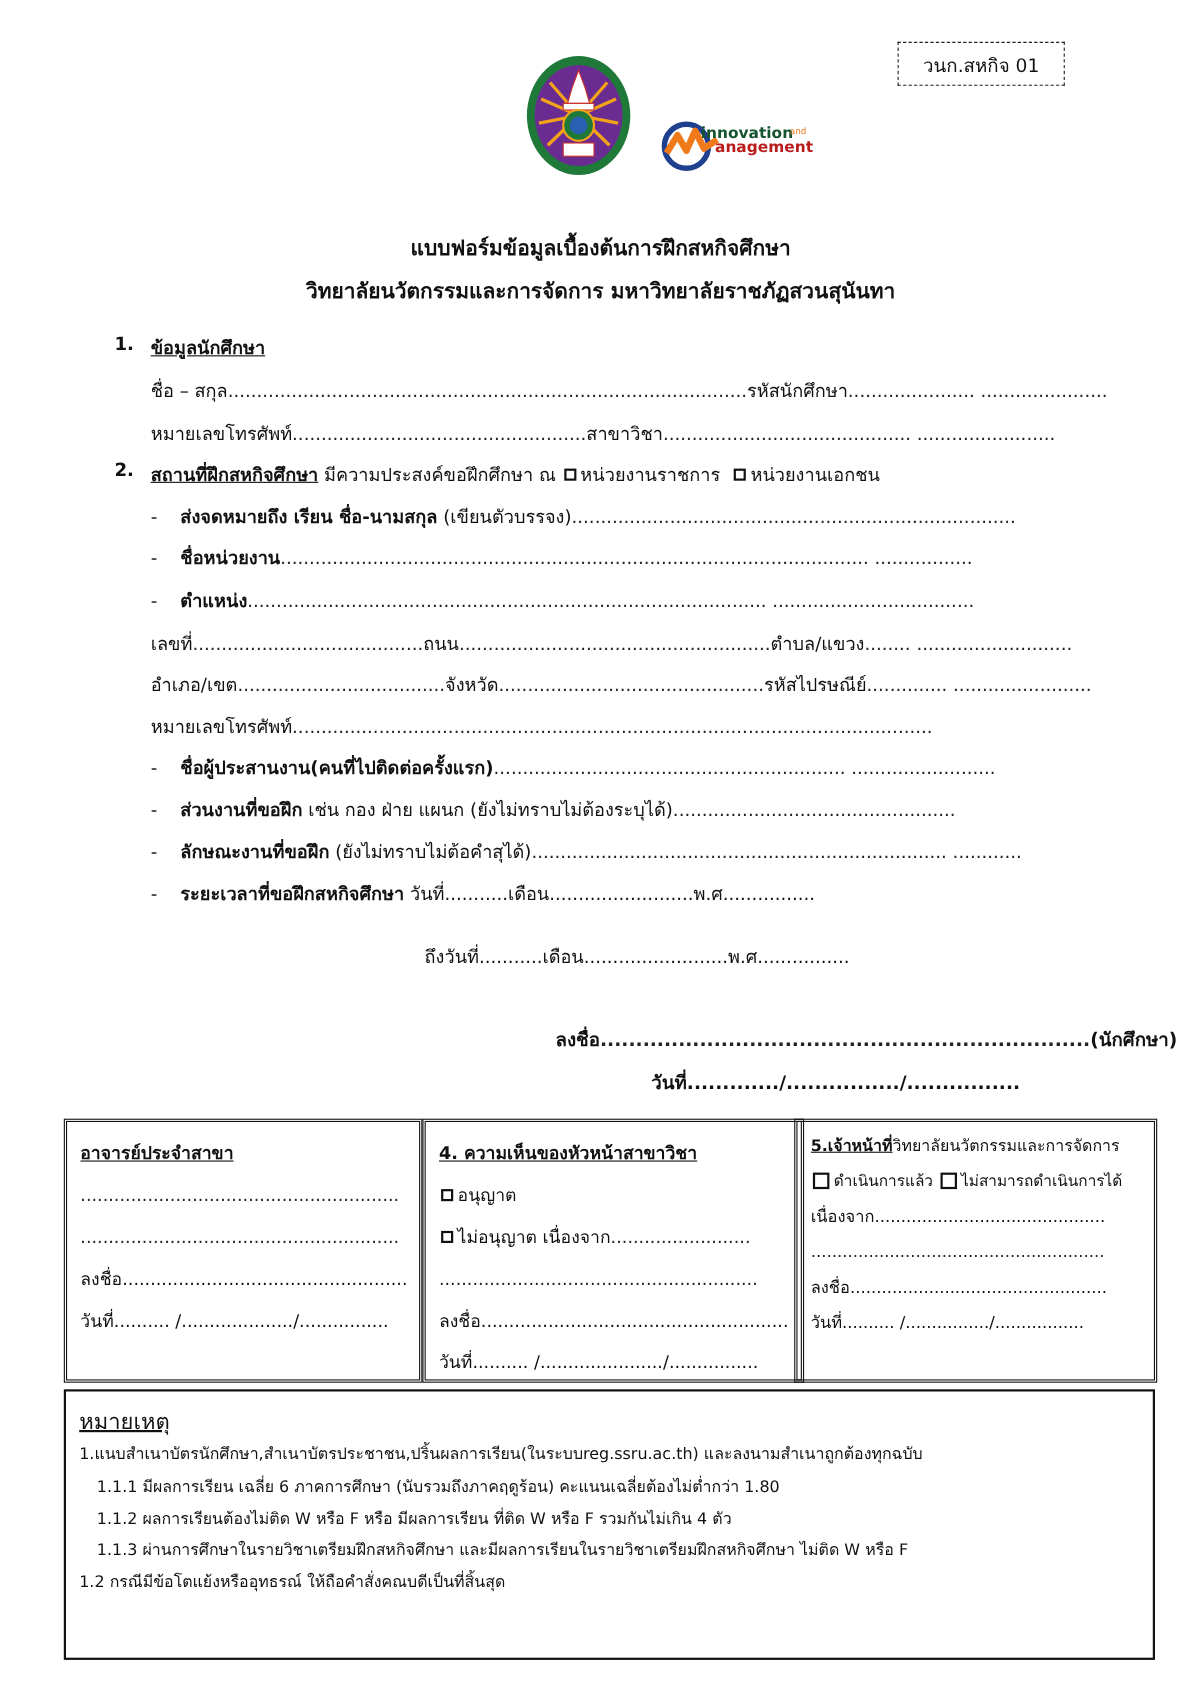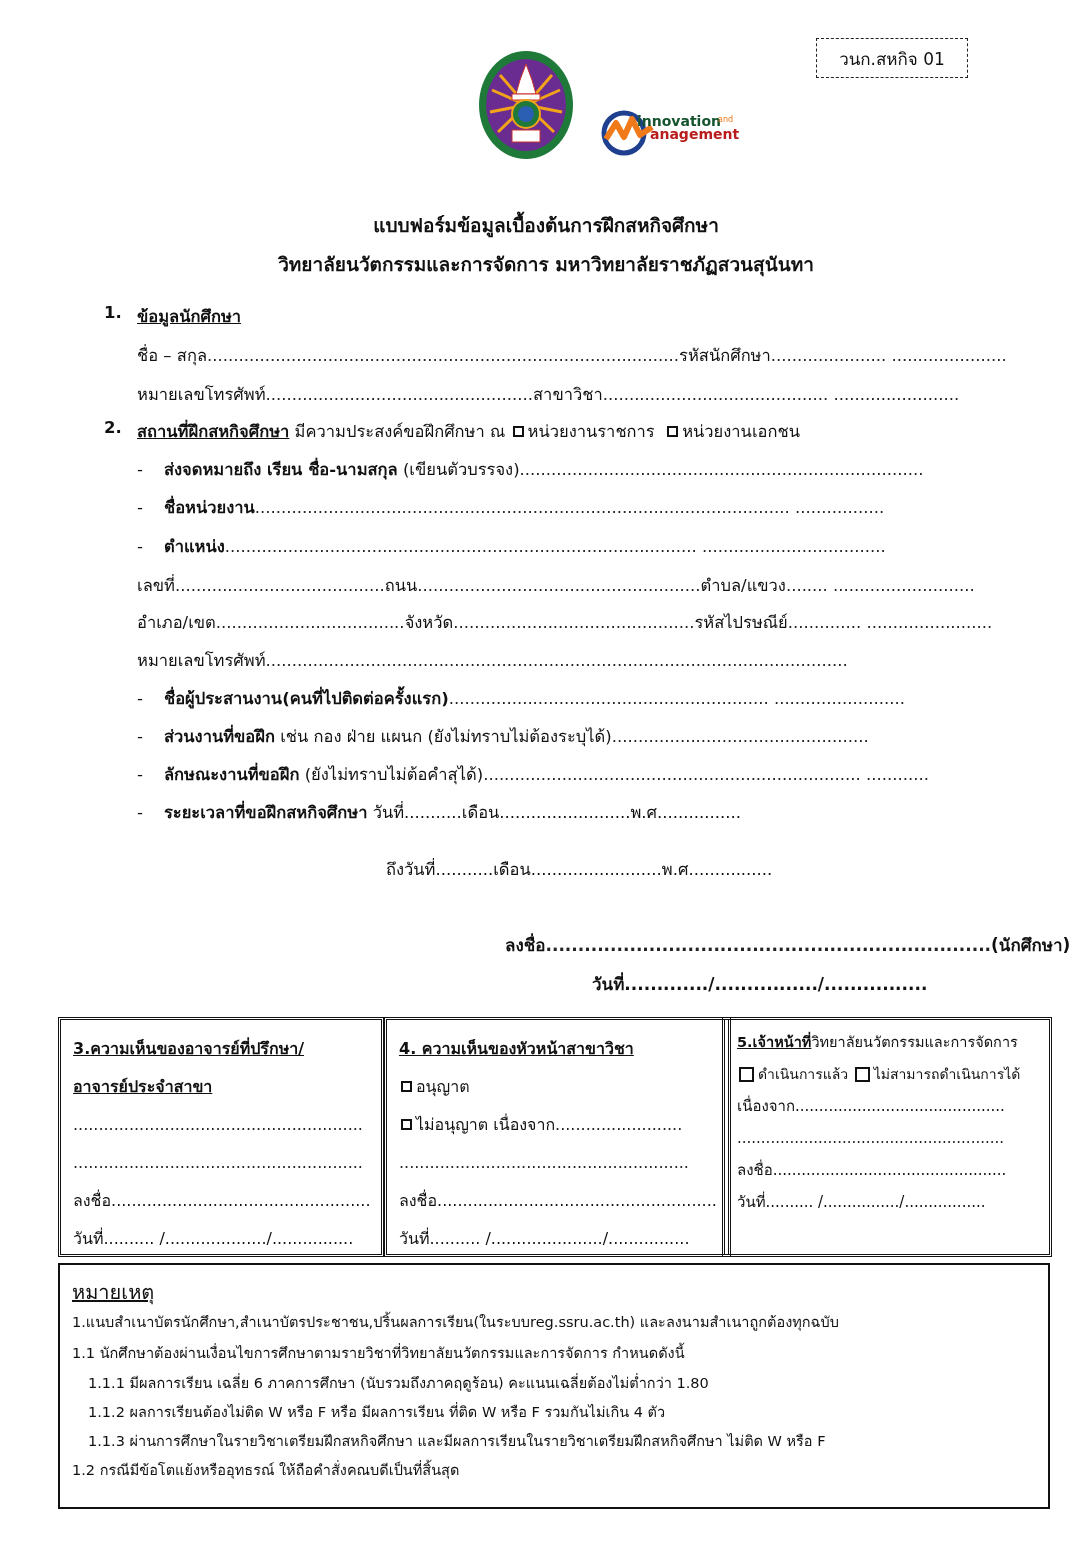--- a/index.html
+++ b/index.html
@@ -136,21 +136,20 @@
   <span>วันที่...........เดือน.........................พ.ศ................</span>
 </div>
 <div class="abs line" style="left:386px; top:856px;">ถึงวันที่...........เดือน.........................พ.ศ................</div>
 
 <div class="abs line b" style="left:505px; top:931px; font-size:17px;">
   <span>ลงชื่อ</span><span class="dots">.....................................................................</span><span>(นักศึกษา)</span>
 </div>
 <div class="abs line b" style="left:556px; top:970px; font-size:17px;margin-left:36px;">วันที่............./................/................</div>
 
 <div class="panel" style="left:58px; width:326px;">
-  <div class="row b u">3.ความเห็นของอาจารย์ที่ปรึกษา/</div>
   <div class="row b u">อาจารย์ประจำสาขา</div>
   <div class="row dots">.........................................................</div>
   <div class="row dots">.........................................................</div>
   <div class="row">ลงชื่อ.............................................................</div>
   <div class="row">วันที่.......... /..................../................</div>
 </div>
 
 <div class="panel" style="left:384px; width:347px;">
   <div class="row b u">4. ความเห็นของหัวหน้าสาขาวิชา</div>
   <div class="row">
@@ -174,18 +173,17 @@
   </div>
   <div class="row" style="height:32px; line-height:32px;">เนื่องจาก............................................</div>
   <div class="row dots" style="height:32px; line-height:32px;">........................................................</div>
   <div class="row" style="height:32px; line-height:32px;">ลงชื่อ.................................................</div>
   <div class="row" style="height:32px; line-height:32px;">วันที่.......... /................/.................</div>
 </div>
 
 <div class="abs notes">
   <div class="hd">หมายเหตุ</div>
   <div class="row">1.แนบสำเนาบัตรนักศึกษา,สำเนาบัตรประชาชน,ปริ้นผลการเรียน(ในระบบreg.ssru.ac.th) และลงนามสำเนาถูกต้องทุกฉบับ</div>
-  <div class="row">1.1 นักศึกษาต้องผ่านเงื่อนไขการศึกษาตามรายวิชาที่วิทยาลัยนวัตกรรมและการจัดการ  กำหนดดังนี้</div>
   <div class="row ind1" style="height:29px;line-height:29px;">1.1.1 มีผลการเรียน เฉลี่ย 6 ภาคการศึกษา (นับรวมถึงภาคฤดูร้อน) คะแนนเฉลี่ยต้องไม่ต่ำกว่า 1.80</div>
   <div class="row ind1" style="height:29px;line-height:29px;">1.1.2 ผลการเรียนต้องไม่ติด W หรือ  F  หรือ มีผลการเรียน ที่ติด W หรือ F รวมกันไม่เกิน 4 ตัว</div>
   <div class="row ind1" style="height:29px;line-height:29px;">1.1.3 ผ่านการศึกษาในรายวิชาเตรียมฝึกสหกิจศึกษา และมีผลการเรียนในรายวิชาเตรียมฝึกสหกิจศึกษา ไม่ติด W หรือ F</div>
   <div class="row" style="height:29px;line-height:29px;">1.2  กรณีมีข้อโตแย้งหรืออุทธรณ์ ให้ถือคำสั่งคณบดีเป็นที่สิ้นสุด</div>
 </div>
 
 </body></html>

